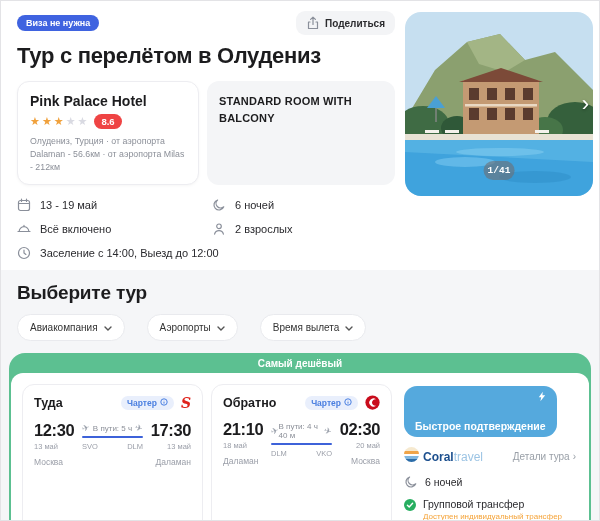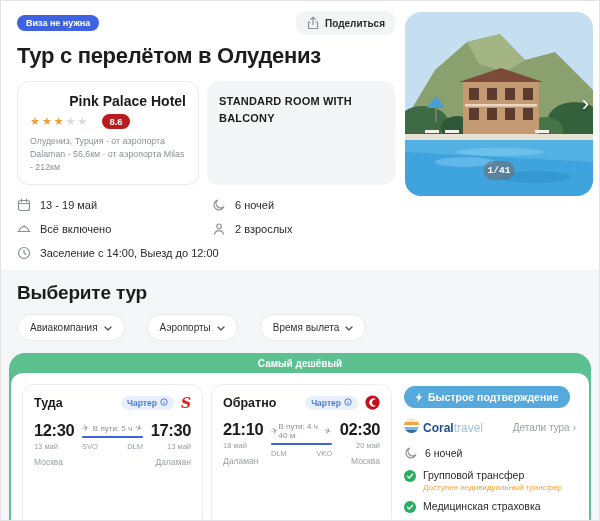--- a/index.html
+++ b/index.html
@@ -16,26 +16,26 @@
     padding:3px 9px; border-radius:10px; }
   .share-btn { display:flex; align-items:center; gap:5px; background:#f3f4f6; border:none;
     border-radius:9px; padding:5px 10px; font-size:10px; font-weight:bold; color:#2b2b2e; cursor:pointer;
     font-family:inherit; }
 
   .page-title { font-size:22px; font-weight:800; letter-spacing:-.3px; margin-bottom:12px; }
 
   .hotel-row { display:flex; gap:8px; }
   .hotel-card { width:182px; background:#fff; border:1px solid #ededf1; border-radius:12px;
     padding:11px 12px; box-shadow:0 1px 3px rgba(0,0,0,.04); }
-  .hotel-name { font-size:14px; font-weight:800; margin-bottom:5px;text-align:right; }
+  .hotel-name { font-size:14px; font-weight:800; margin-bottom:5px; }
   .stars-row { display:flex; align-items:center; gap:2px; margin-bottom:6px; }
   .star { font-size:11px; color:#f0a13c; }
   .star.empty { color:#d9dae2; }
-  .rating-badge { background:#b91c1c; color:#fff; font-size:9.5px; font-weight:bold;
-    border-radius:9px; padding:2px 7px; margin-left:13px; }
+  .rating-badge { background:#ef4444; color:#fff; font-size:9.5px; font-weight:bold;
+    border-radius:9px; padding:2px 7px; margin-left:5px; }
   .hotel-loc { font-size:8.8px; color:#8b8f98; line-height:1.45; }
 
   .room-card { flex:1; background:#f4f5f7; border-radius:12px; padding:12px;
     font-size:11px; font-weight:800; letter-spacing:.2px; line-height:1.5; }
 
   .details-grid { display:grid; grid-template-columns:195px 1fr; row-gap:10px; margin-top:13px; }
   .detail-item { display:flex; align-items:center; gap:9px; font-size:11px; color:#2a2a2e; }
   .detail-item.full { grid-column:1 / -1; }
   .dicon { display:inline-flex; width:14px; height:14px; flex:none; }
   .dicon svg { width:14px; height:14px; stroke:#8a8f9a; fill:none; stroke-width:1.2; stroke-linecap:round; stroke-linejoin:round; }
@@ -85,23 +85,23 @@
   .mid-top { display:flex; align-items:center; justify-content:space-between; }
   .plane { font-size:9px; color:#9aa0ab; }
   .plane.take { transform:rotate(-18deg); display:inline-block; }
   .plane.land { transform:rotate(18deg); display:inline-block; }
   .duration { font-size:8px; color:#8b8f98; }
   .mid-line { height:2px; background:#3d62d9; border-radius:1px; margin:3px 0 4px; }
   .mid-codes { display:flex; justify-content:space-between; font-size:7.5px; color:#9a9ea8; }
 
   
   .offer { width:178px; flex:none; display:flex; flex-direction:column; padding:2px 2px 0 4px; }
-  .fast-pill { display:inline-flex; align-items:flex-end; gap:5px; background:#55a9dd; color:#fff;
+  .fast-pill { display:inline-flex; align-items:flex-end; gap:18px; background:#55a9dd; color:#fff;
     font-size:10.5px; font-weight:bold; border-radius:13px; padding:5px 11px; align-self:flex-start;
-    margin-bottom:10px; }
+    margin-bottom:10px;flex-direction:column; }
   .coral-row { display:flex; align-items:center; justify-content:space-between; margin-bottom:10px; }
   .coral-logo { display:flex; gap:4px; }
   .coral-ball { width:15px; height:15px; border-radius:50%;
     background:linear-gradient(180deg,#f6e9cf 0 24%,#efa449 24% 44%,#fdfdfd 44% 58%,#7fb6e0 58% 78%,#2b6ca8 78% 100%); }
   .coral-bold { font-size:12px; font-weight:800; color:#1c4f8e; }
   .coral-light { font-size:12px; color:#9cc4e4; }
   .details-link { font-size:10px; color:#9aa0a8; cursor:pointer; display:flex; align-items:center; gap:3px; }
   .nights-row { display:flex; align-items:center; gap:7px; font-size:10.5px; color:#2a2a2e; margin-bottom:9px; }
   .feature { display:flex; gap:7px; margin-bottom:8px; font-size:10.5px; color:#2a2a2e; }
   .feature .chk { flex:none; margin-top:1px; }

